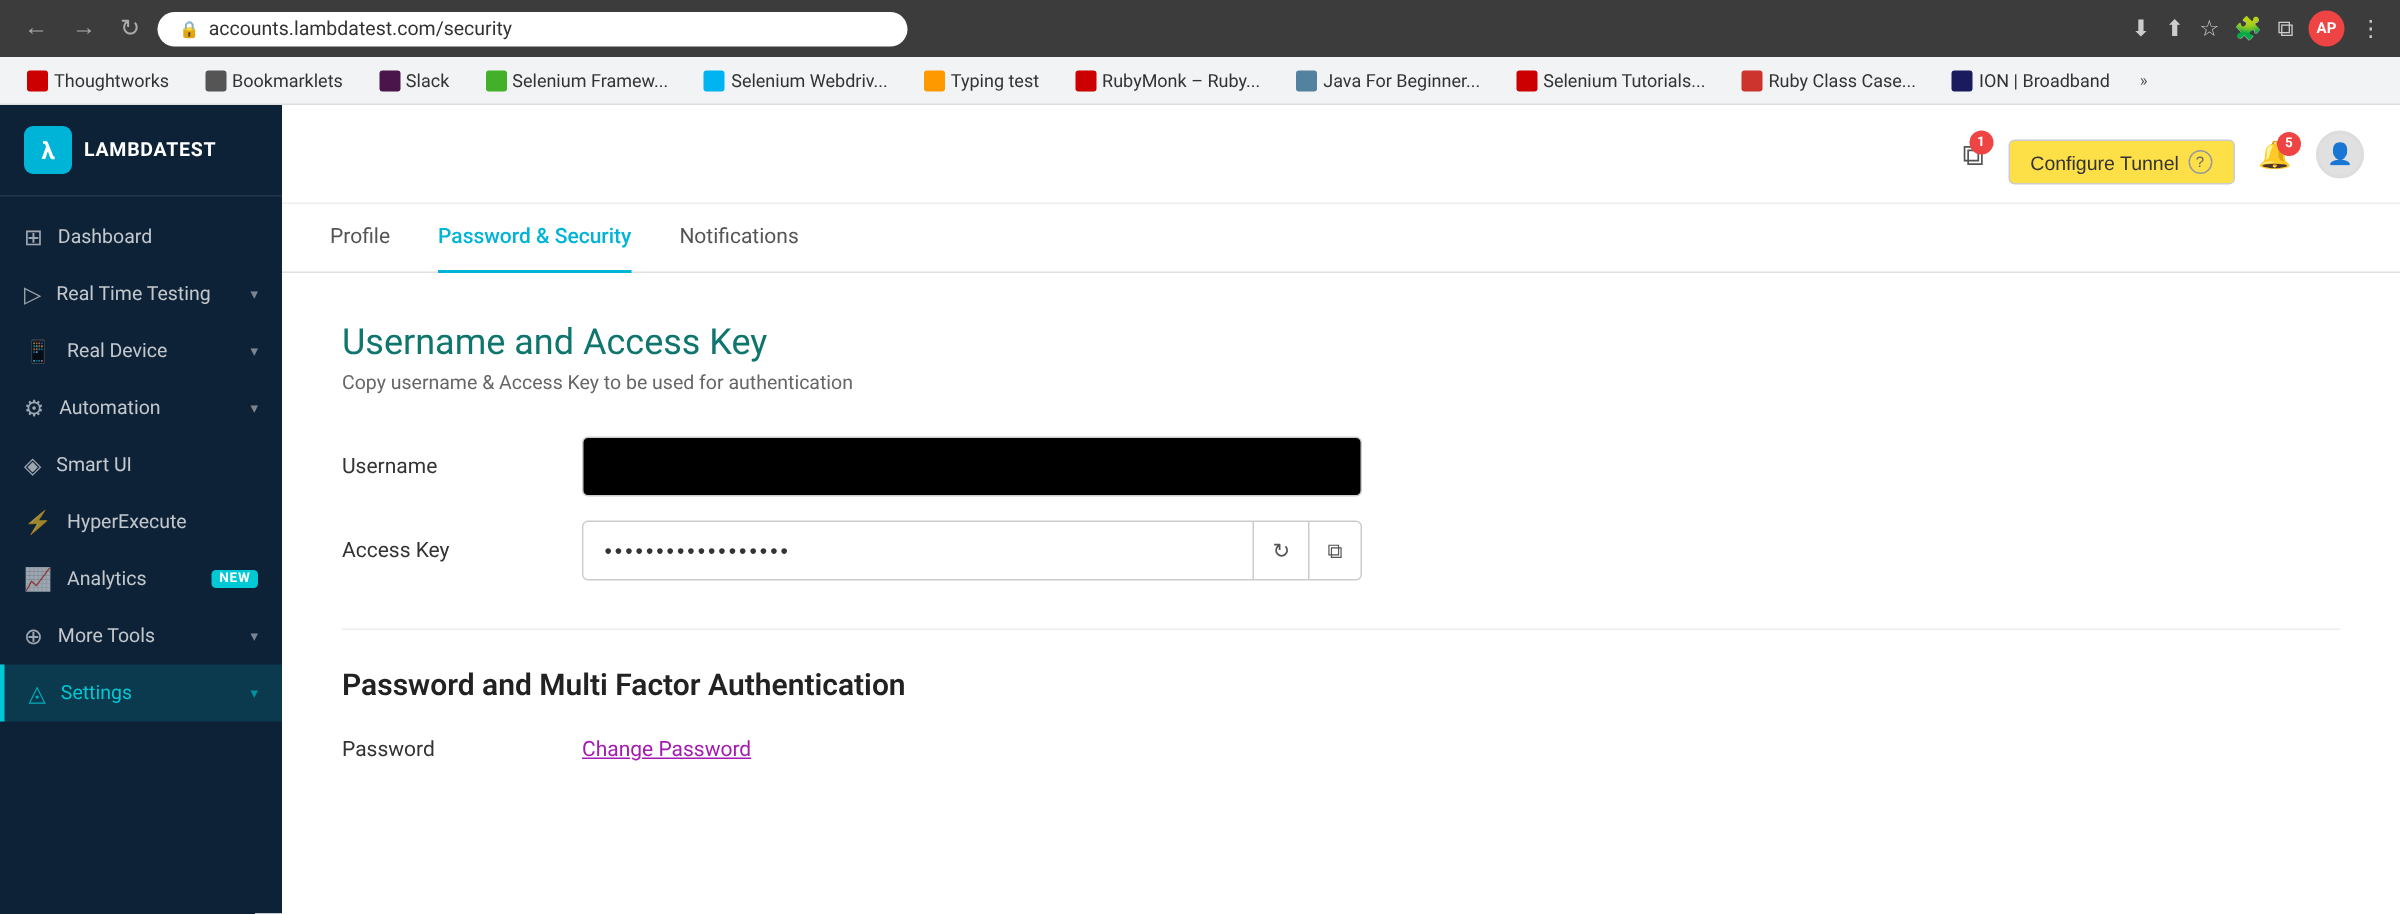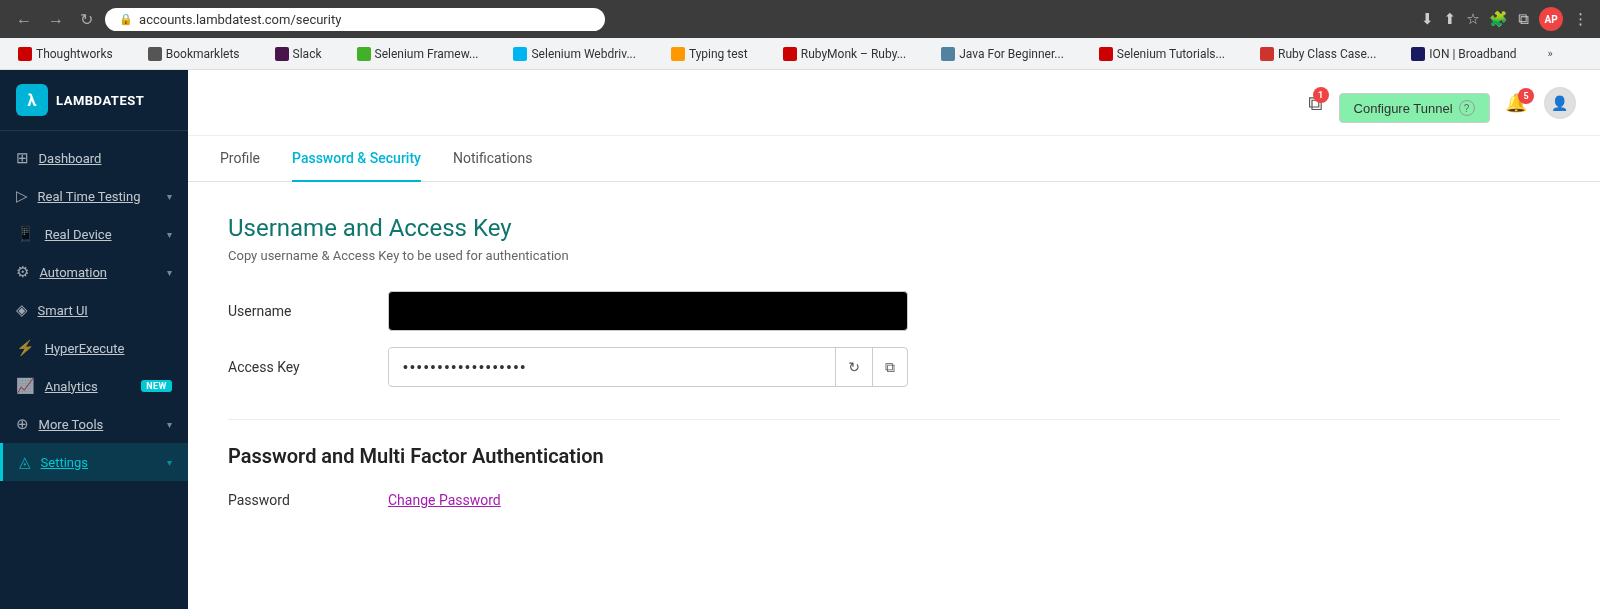--- a/index.html
+++ b/index.html
@@ -57,21 +57,21 @@
       font-weight: bold;
     }
 
     
     .bookmarks-bar {
       background: #f1f3f4;
       height: 32px;
       display: flex;
       align-items: center;
       padding: 0 10px;
-      gap: 19px;
+      gap: 8px;
       border-bottom: 1px solid #ddd;
       overflow: hidden;
     }
     .bookmark-item {
       display: flex;
       align-items: center;
       gap: 4px;
       padding: 3px 8px;
       border-radius: 4px;
       font-size: 12px;
@@ -147,21 +147,21 @@
       display: flex;
       align-items: center;
       gap: 10px;
       padding: 10px 16px;
       color: rgba(255,255,255,0.75);
       cursor: pointer;
       font-size: 13px;
       transition: background 0.15s;
     }
     .nav-item-icon { font-size: 15px; opacity: 0.8; }
-    .nav-item-label { flex: 1; text-decoration: underline; }
+    .nav-item-label { flex: 1; }
     .nav-item-chevron { font-size: 10px; opacity: 0.6; }
     .nav-badge-new {
       background: #00c8d4;
       color: #fff;
       font-size: 9px;
       font-weight: bold;
       padding: 1px 5px;
       border-radius: 3px;
       letter-spacing: 0.5px;
     }
@@ -189,21 +189,21 @@
     }
     .configure-tunnel-btn {
       display: flex;
       align-items: center;
       gap: 6px;
       border: 1px solid #ccc;
       border-radius: 4px;
       padding: 6px 14px;
       font-size: 13px;
       cursor: pointer;
-      background: #86efac;
+      background: #fde047;
       color: #333;
       margin-top: 11px;
     }
     .notif-icon {
       position: relative;
       font-size: 18px;
       color: #555;
       cursor: pointer;
     }
     .notif-badge {

